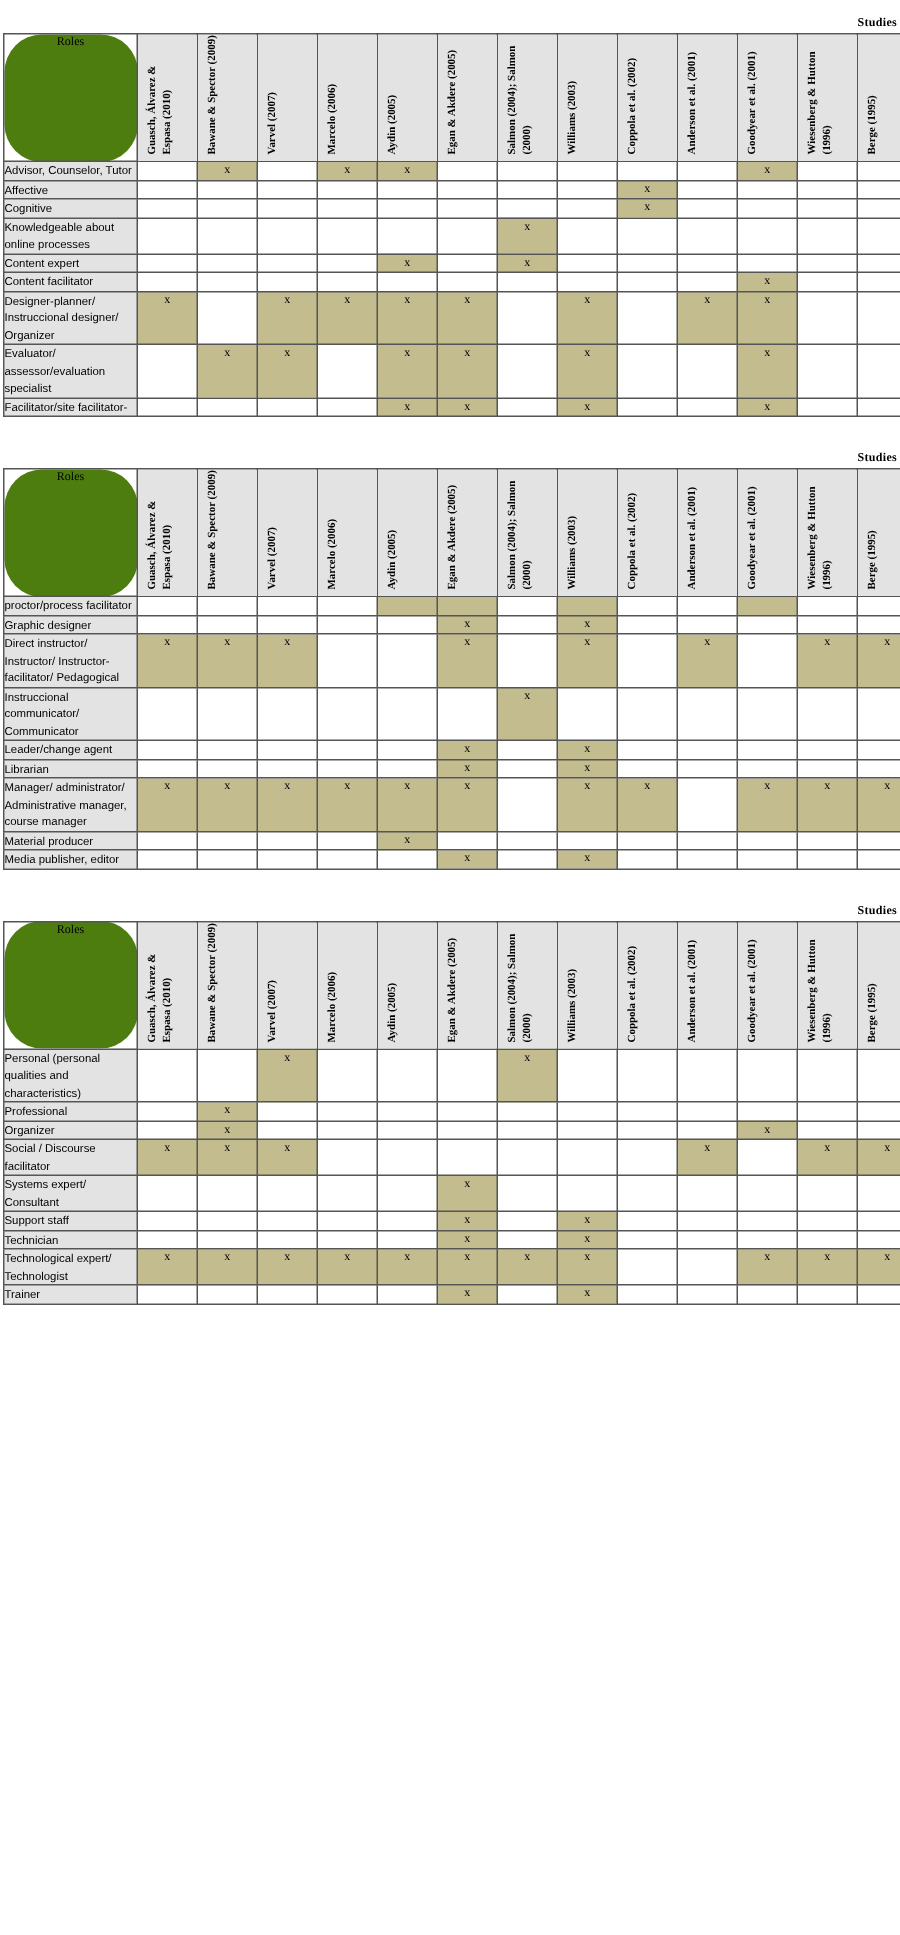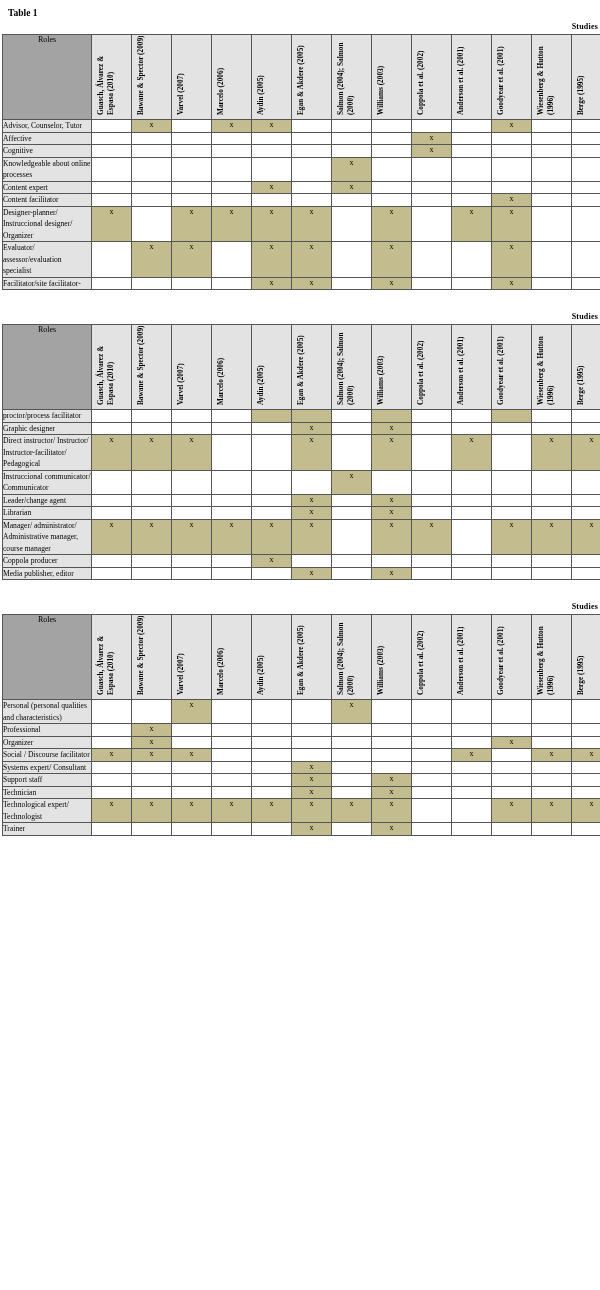--- a/index.html
+++ b/index.html
@@ -50,27 +50,28 @@
   table.rolestable td, table.rolestable th {
     border: 1px solid #555555;
     padding: 0;
     margin: 0;
     vertical-align: top;
     font-weight: normal;
   }
   
   th.roles-head {
     width: 88px;
-    background: #a3a3a3;
+    background: #4d7c0f;
     text-align: center;
     vertical-align: middle;
     font-family: "Liberation Serif", serif;
     font-size: 8px;
     font-weight: bold;
     height: 84px;
+    border-radius: 25px;
   }
   th.study-head {
     width: 39px;
     background: #e3e3e3;
     height: 84px;
     position: relative;
     padding: 0;
   }
   .vert-wrap {
     position: absolute;
@@ -90,21 +91,21 @@
     font-family: "Liberation Serif", serif;
     font-size: 7.3px;
     font-weight: bold;
     line-height: 9.5px;
     white-space: normal;
     text-align: left;
   }
   td.role-label {
     width: 88px;
     background: #e3e3e3;
-    font-family: Liberation Serif, serif;
+    font-family: Liberation Sans, sans-serif;
     font-size: 7.6px;
     line-height: 11.5px;
     padding: 2px 2px 2px 3px;
     vertical-align: top;
     text-align: left;
   }
   td.cell {
     width: 39px;
     text-align: center;
     vertical-align: middle;
@@ -119,21 +120,20 @@
   td.cell.shaded {
     background: #c3bc8f;
   }
   .tbl-gap-lg { height: 18px; }
 </style>
 </head>
 <body>
 
 <div class="page">
 
-  <div class="doc-caption-num">Table 1</div>
 
   <div>
     <div class="studies-label">Studies</div>
     <table class="rolestable">
       <thead>
         <tr>
           <th class="roles-head">Roles</th>
         <th class="study-head">
               <div class="vert-wrap">
                 <div class="vert-txt">Guasch, Álvarez &amp; Espasa (2010)</div>
@@ -532,21 +532,21 @@
             <td class="cell marked">x</td>
             <td class="cell"></td>
             <td class="cell marked">x</td>
             <td class="cell marked">x</td>
             <td class="cell"></td>
             <td class="cell marked">x</td>
             <td class="cell marked">x</td>
             <td class="cell marked">x</td>
           </tr>
           <tr>
-            <td class="role-label">Coppola producer</td>
+            <td class="role-label">Material producer</td>
             <td class="cell"></td>
             <td class="cell"></td>
             <td class="cell"></td>
             <td class="cell"></td>
             <td class="cell marked">x</td>
             <td class="cell"></td>
             <td class="cell"></td>
             <td class="cell"></td>
             <td class="cell"></td>
             <td class="cell"></td>

